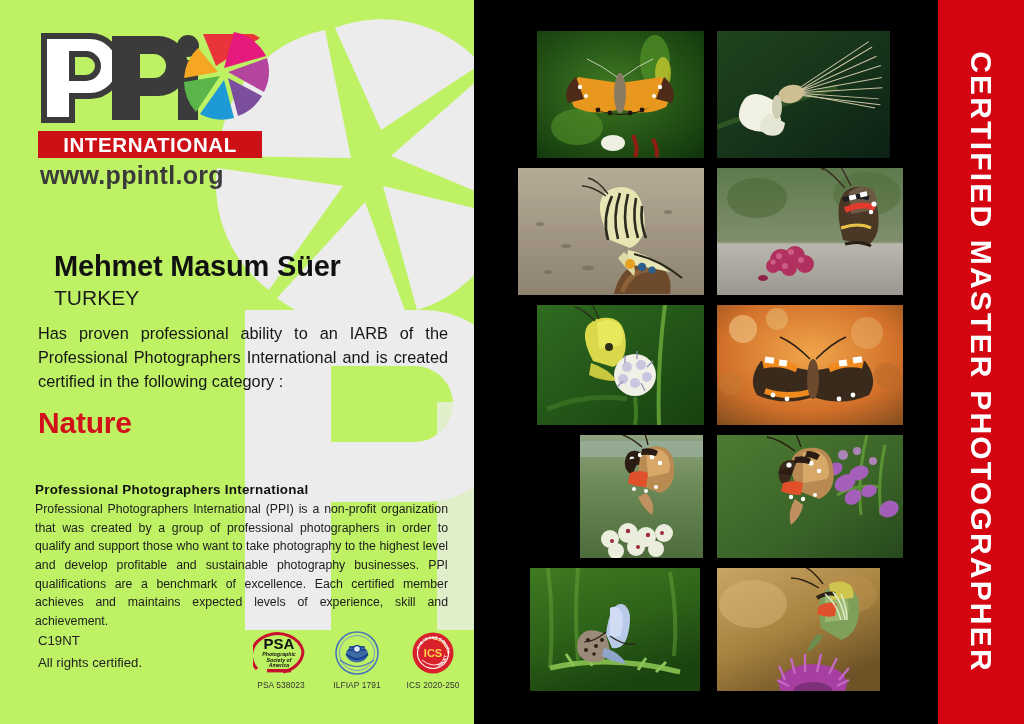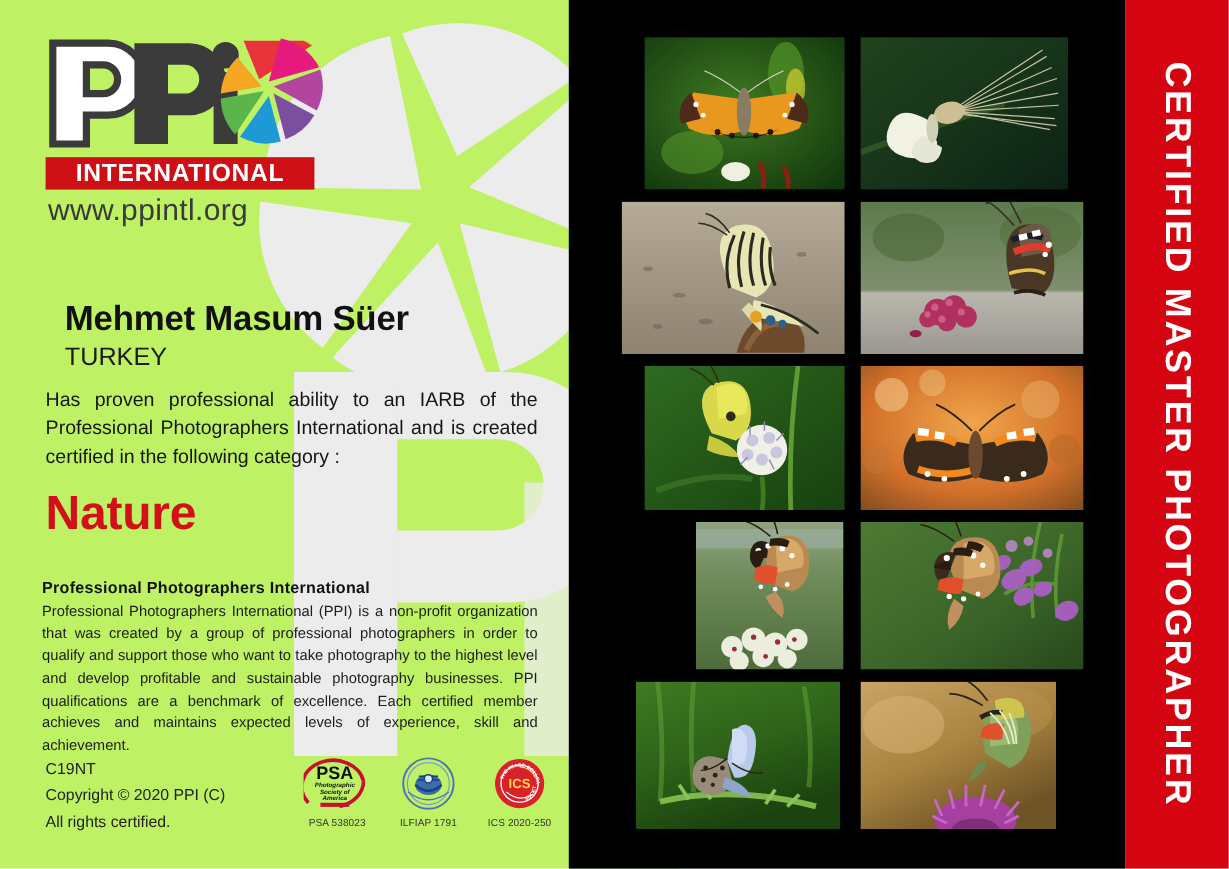--- a/index.html
+++ b/index.html
@@ -22,36 +22,36 @@
   #logo-mark{ position:relative; width:232px; height:96px; }
   #logo-ppi{ position:absolute; left:0; top:0; width:232px; height:96px; }
   #logo-ppi svg{ width:100%; height:100%; display:block; }
   #intl-bar{
     position:absolute; left:0; top:101px; width:224px; height:27px;
     background:#cc1015; color:#fff; font-weight:bold; font-size:20.5px;
     letter-spacing:0.6px; display:flex; align-items:center; justify-content:center;
   }
   #logo-url{
     position:absolute; left:2px; top:131px; width:232px;
-    font-size:25px; color:#3a3a3a; letter-spacing:0.3px; font-weight:400;
+    font-size:25px; color:#3a3a3a; letter-spacing:0.3px; font-weight:700;
   }
 
   
   #recipient{ position:absolute; left:54px; top:250px; width:420px; }
   #name{ font-size:29px; font-weight:bold; letter-spacing:-0.2px; line-height:1.12; color:#111; }
   #country{ font-size:21px; font-weight:400; color:#1b1b1b; margin-top:3px; line-height:1.2; }
 
   #statement{
     position:absolute; left:38px; top:322px; width:410px;
     font-size:16.3px; line-height:1.46; text-align:justify; color:#151515;
   }
 
   #category{
     position:absolute; left:38px; top:406px;
-    font-size:40px; font-weight:bold; color:#d21019; letter-spacing:-0.2px;
+    font-size:30px; font-weight:bold; color:#d21019; letter-spacing:-0.2px;
   }
 
   #about{ position:absolute; left:35px; top:482px; width:413px; }
   #about-title{ font-size:13.4px; font-weight:bold; color:#111; letter-spacing:0.25px; margin-bottom:3px; }
   #about-body{ font-size:12.3px; line-height:1.52; text-align:justify; color:#1c1c1c; }
 
   
   #footer-text{ position:absolute; left:38px; top:630px; font-size:13.2px; line-height:1.65; color:#222; }
   #footer-text div{ white-space:nowrap; }
 
@@ -142,21 +142,20 @@
 
     <div id="category">Nature</div>
 
     <div id="about">
       <div id="about-title">Professional  Photographers  International</div>
       <div id="about-body">Professional Photographers International (PPI) is a non-profit organization that was created by a group of professional photographers in order to qualify and support those who want to take photography to the highest level and develop profitable and sustainable photography businesses. PPI qualifications are a benchmark of excellence. Each certified member achieves and maintains expected levels of experience, skill and achievement.</div>
     </div>
 
     <div id="footer-text">
       <div>C19NT</div>
-      <div>Copyright © 2020 PPI (C)</div>
       <div>All rights certified.</div>
     </div>
 
     <div id="seals">
 
       <div class="seal">
         <div class="seal-img">
           <svg width="56" height="48" viewBox="0 0 56 48" xmlns="http://www.w3.org/2000/svg">
             <path d="M4 40 A26 22 0 1 1 50 22" fill="none" stroke="#c8102e" stroke-width="3"></path>
             <path d="M50 22 A26 22 0 0 1 30 43" fill="none" stroke="#c8102e" stroke-width="3"></path>

